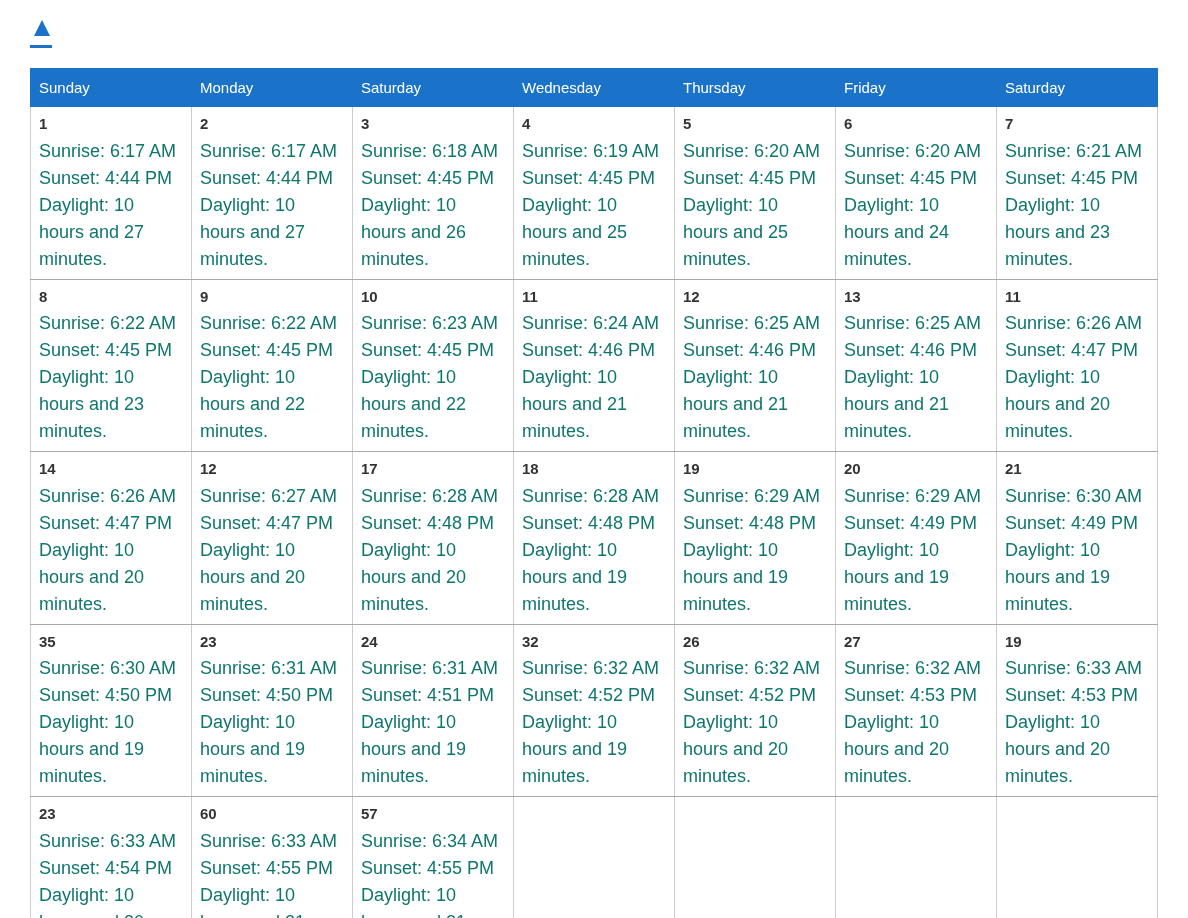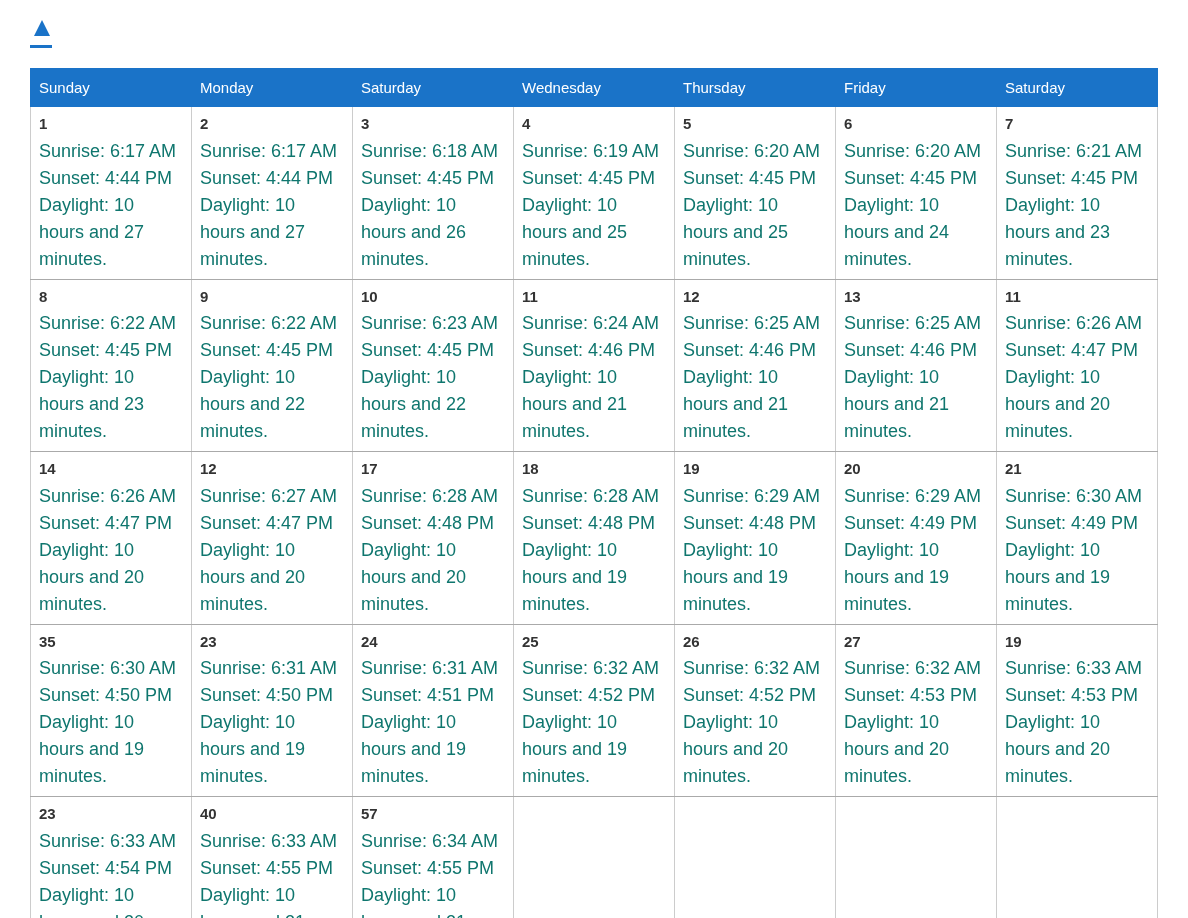--- a/index.html
+++ b/index.html
@@ -211,21 +211,21 @@
         </td>
         <td>
           <span class="day-num">23</span>
           <div class="day-info">Sunrise: 6:31 AM<br>Sunset: 4:50 PM<br>Daylight: 10 hours and 19 minutes.</div>
         </td>
         <td>
           <span class="day-num">24</span>
           <div class="day-info">Sunrise: 6:31 AM<br>Sunset: 4:51 PM<br>Daylight: 10 hours and 19 minutes.</div>
         </td>
         <td>
-          <span class="day-num">25</span>
+          <span class="day-num">32</span>
           <div class="day-info">Sunrise: 6:32 AM<br>Sunset: 4:52 PM<br>Daylight: 10 hours and 19 minutes.</div>
         </td>
         <td>
           <span class="day-num">26</span>
           <div class="day-info">Sunrise: 6:32 AM<br>Sunset: 4:52 PM<br>Daylight: 10 hours and 20 minutes.</div>
         </td>
         <td>
           <span class="day-num">27</span>
           <div class="day-info">Sunrise: 6:32 AM<br>Sunset: 4:53 PM<br>Daylight: 10 hours and 20 minutes.</div>
         </td>
@@ -233,21 +233,21 @@
           <span class="day-num">19</span>
           <div class="day-info">Sunrise: 6:33 AM<br>Sunset: 4:53 PM<br>Daylight: 10 hours and 20 minutes.</div>
         </td>
       </tr>
       <tr>
         <td>
           <span class="day-num">23</span>
           <div class="day-info">Sunrise: 6:33 AM<br>Sunset: 4:54 PM<br>Daylight: 10 hours and 20 minutes.</div>
         </td>
         <td>
-          <span class="day-num">40</span>
+          <span class="day-num">60</span>
           <div class="day-info">Sunrise: 6:33 AM<br>Sunset: 4:55 PM<br>Daylight: 10 hours and 21 minutes.</div>
         </td>
         <td>
           <span class="day-num">57</span>
           <div class="day-info">Sunrise: 6:34 AM<br>Sunset: 4:55 PM<br>Daylight: 10 hours and 21 minutes.</div>
         </td>
         <td class="empty"></td>
         <td class="empty"></td>
         <td class="empty"></td>
         <td class="empty"></td>

